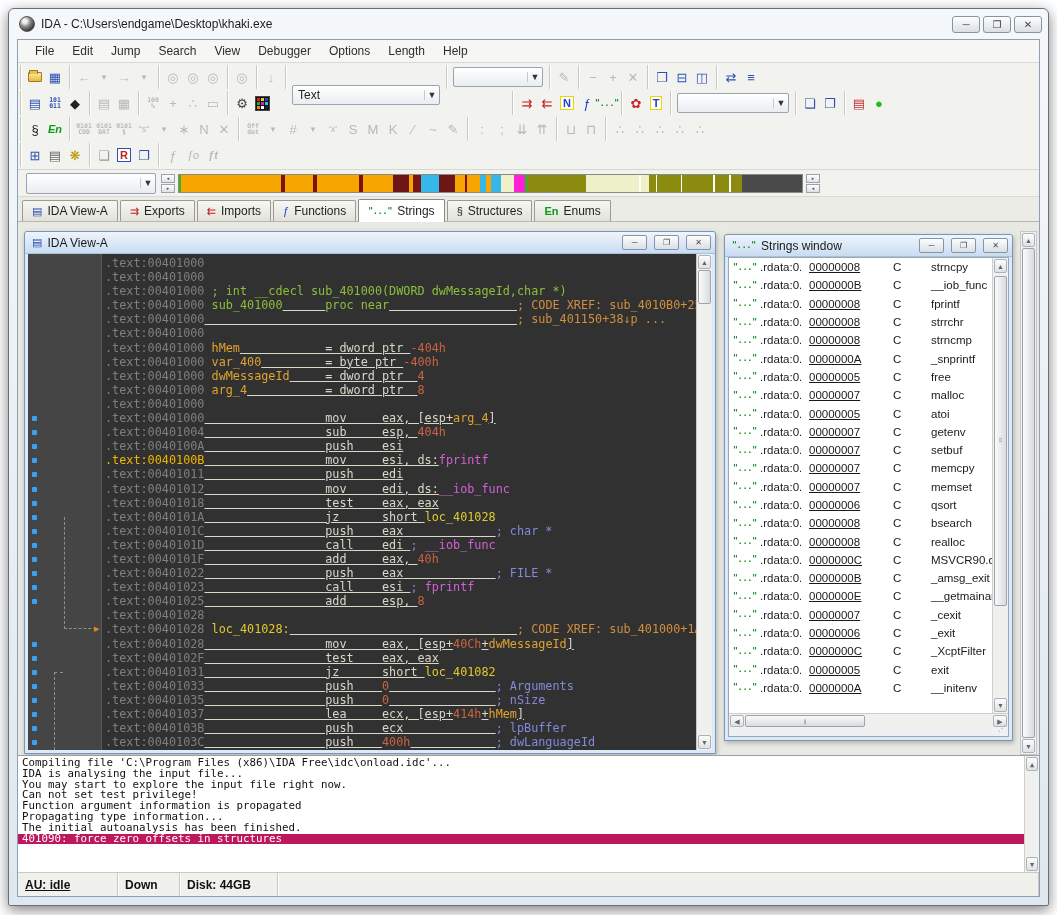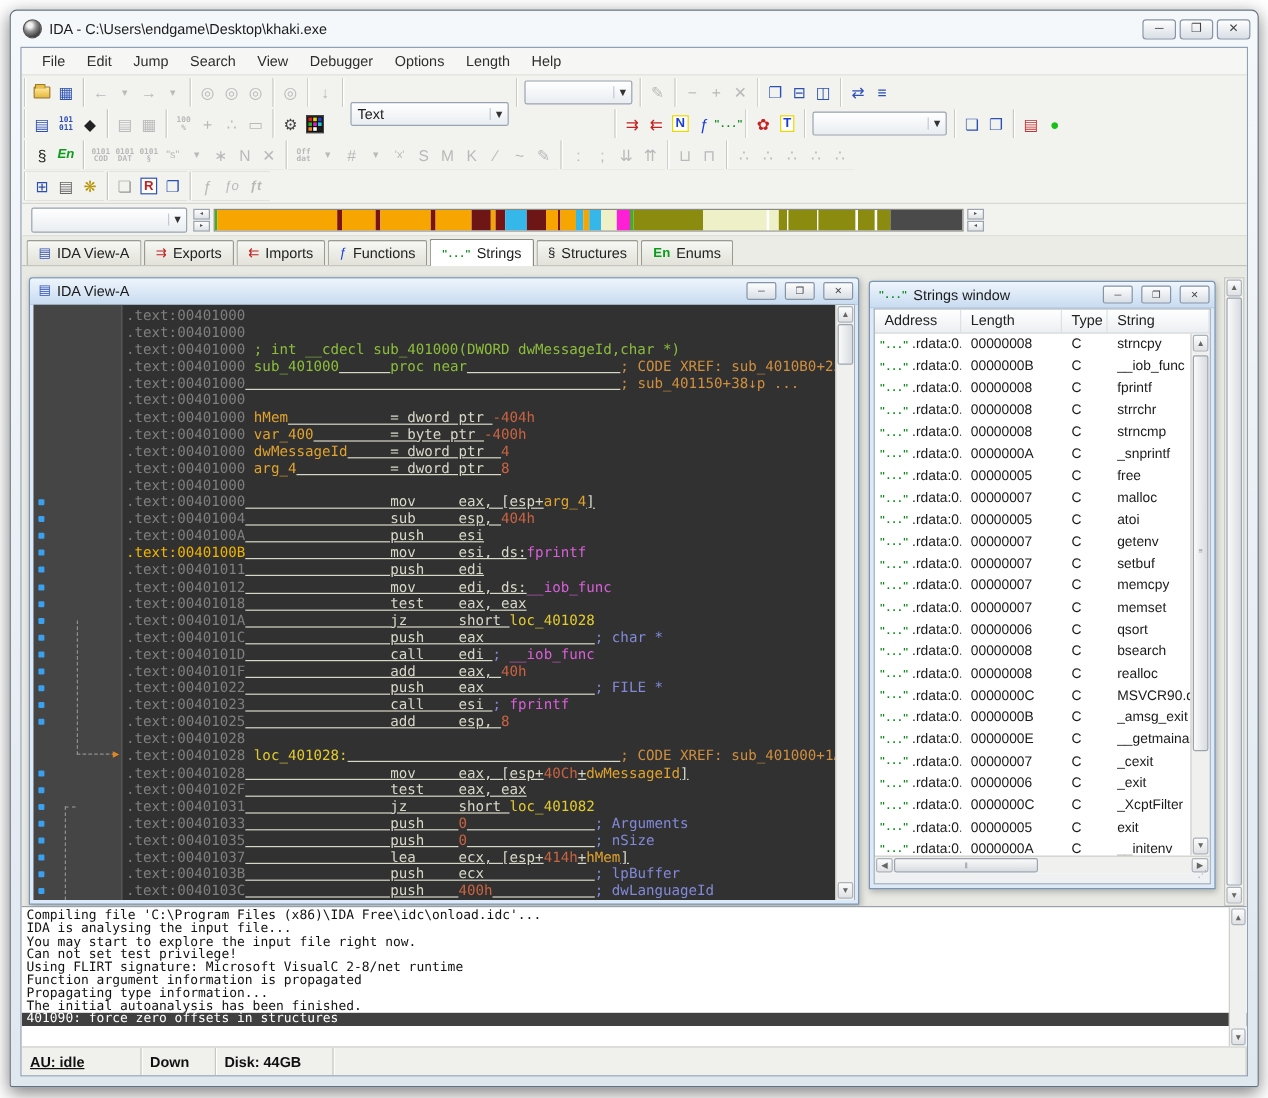--- a/index.html
+++ b/index.html
@@ -95,37 +95,37 @@
 
   
   #strings-win { left:706px; top:12px; width:289px; height:507px; }
   .str-body { position:absolute; left:3px; right:3px; top:22px; bottom:3px; background:#fff; border:1px solid #98a8b8; display:flex; flex-direction:column; overflow:hidden;}
   .str-header { flex:0 0 20px; display:flex; background:linear-gradient(#ffffff,#eceff2); border-bottom:1px solid #cdd2d8; font-size:12px; color:#222;}
   .hcell { padding:2px 0 0 8px; border-right:1px solid #dde1e6; white-space:nowrap; overflow:hidden;}
   .str-rows { flex:1 1 auto; position:relative; overflow:hidden; padding-right:16px;}
   .srow { height:18.3px; display:flex; align-items:center; font-size:11.5px; color:#1a1a1a; white-space:nowrap;}
   .scell { overflow:hidden; flex:0 0 auto; }
   .c-addr { width:72px; padding-left:4px; display:flex; align-items:center; gap:3px;}
-  .c-len { width:84px; padding-left:8px;} .c-type { width:38px; padding-left:8px;} .c-str { flex:1 1 auto; padding-left:8px;}
+  .c-len { width:84px; padding-left:8px;text-decoration:underline;} .c-type { width:38px; padding-left:8px;} .c-str { flex:1 1 auto; padding-left:8px;}
   .str-vscroll { position:absolute; right:0; top:0; bottom:0; width:16px; background:#f0f0ee; border-left:1px solid #d0d0ca;}
   .str-hscroll { flex:0 0 15px; position:relative; background:#f0f0ee; border-top:1px solid #d0d0ca;}
   .hs-arrow { position:absolute; top:1px; bottom:1px; width:14px; font-size:7px; color:#666; text-align:center; line-height:12px;
     background:linear-gradient(#fcfcfc,#dfe1e4); border:1px solid #aab2ba; border-radius:2px;}
   .hs-thumb { position:absolute; top:1px; bottom:1px; left:16px; width:120px; background:linear-gradient(#fafafa,#d8dce0); border:1px solid #9aa4ae; border-radius:2px; text-align:center; font-size:6px; color:#889; line-height:12px;}
   .str-grip { flex:0 0 8px; background:#eef0f2; position:relative;}
   .str-grip::after { content:"⋰"; position:absolute; right:2px; top:-4px; font-size:8px; color:#99a;}
 
   
   .mdi-vscroll { position:absolute; right:2px; top:9px; width:17px; height:524px; background:#f0f0ee; border:1px solid #c8c8c2;}
 
   
   .output { flex:0 0 118px; background:#fff; border-top:1px solid #9aa0a8; border-bottom:1px solid #c8c8c2; position:relative; overflow:hidden;
     font-family:"DejaVu Sans Mono",monospace; font-size:10.8px; line-height:10.8px; color:#111; padding:2px 18px 0 4px;}
   .out-line { height:10.8px; white-space:pre; }
-  .out-line.hl { background:#404040; color:#fff; margin:0 -18px 0 -4px; padding:0 18px 0 4px;}
+  .out-line.hl { background:#be185d; color:#fff; margin:0 -18px 0 -4px; padding:0 18px 0 4px;}
   .out-vscroll { position:absolute; right:0; top:0; bottom:0; width:15px; background:#f0f0ee; border-left:1px solid #d0d0ca;}
 
   
   .statusbar { flex:0 0 23px; background:#f0f0ec; display:flex; align-items:stretch; font-size:12px; font-weight:bold; color:#111;}
   .st-cell { display:flex; align-items:center; padding-left:7px; border-right:1px solid #c9c9c2; box-shadow:1px 0 0 #ffffff; white-space:nowrap;}
 </style>
 </head>
 <body>
 
 <div class="window">
@@ -189,21 +189,21 @@
             <span class="tb-btn disabled">
               <span>◎</span>
             </span>
           </span>
           <span class="tb-group">
             <span class="tb-btn disabled">
               <span>↓</span>
             </span>
           </span>
           <span class="tb-group">
-            <span class="tb-combo" style="width: 132px; margin-top: 36px;">
+            <span class="tb-combo" style="width: 148px; margin-top: 36px;">
               <span class="combo-text">Text</span>
               <span class="combo-arrow">▼</span>
             </span>
           </span>
           <span class="tb-group">
             <span class="tb-combo" style="width: 90px;">
               <span class="combo-text"></span>
               <span class="combo-arrow">▼</span>
             </span>
           </span>
@@ -653,26 +653,20 @@
 
       <div class="child-win" id="strings-win">
         <div class="child-title">
           <span class="strings-glyph">"..."</span>
           <span class="ct-label">Strings window</span>
           <span class="cw-btn">─</span>
           <span class="cw-btn">❐</span>
           <span class="cw-btn">✕</span>
         </div>
         <div class="str-body">
-          <div class="str-header" id="str-header">
-              <span class="hcell" style="width: 72px; padding-left: 8px;">Address</span>
-              <span class="hcell" style="width: 84px;">Length</span>
-              <span class="hcell" style="width: 38px;">Type</span>
-              <span class="hcell" style="flex: 1 1 auto;">String</span>
-            </div>
           <div class="str-rows" id="str-rows">
 
           <div class="srow">
                 <span class="scell c-addr">
                   <span class="strings-glyph">"..."</span>
                   <span>.rdata:0...</span>
                 </span>
                 <span class="scell c-len">00000008</span>
                 <span class="scell c-type">C</span>
                 <span class="scell c-str">strncpy</span>
@@ -906,21 +900,20 @@
         <span class="sb-thumb" style="top:16px;bottom:16px"></span>
         <span class="sb-arrow sb-down">▼</span>
       </div>
     </div>
 
     <div class="output" id="output">
       <div class="out-line">Compiling file 'C:\Program Files (x86)\IDA Free\idc\onload.idc'...</div>
         <div class="out-line">IDA is analysing the input file...</div>
         <div class="out-line">You may start to explore the input file right now.</div>
         <div class="out-line">Can not set test privilege!</div>
-        <div class="out-line">Using FLIRT signature: Microsoft VisualC 2-8/net runtime</div>
         <div class="out-line">Function argument information is propagated</div>
         <div class="out-line">Propagating type information...</div>
         <div class="out-line">The initial autoanalysis has been finished.</div>
         <div class="out-line hl">401090: force zero offsets in structures</div>
         <div class="out-vscroll">
         <span class="sb-arrow sb-up">▲</span>
         <span class="sb-arrow sb-down">▼</span>
       </div>
     </div>
     <div class="statusbar" id="statusbar">

